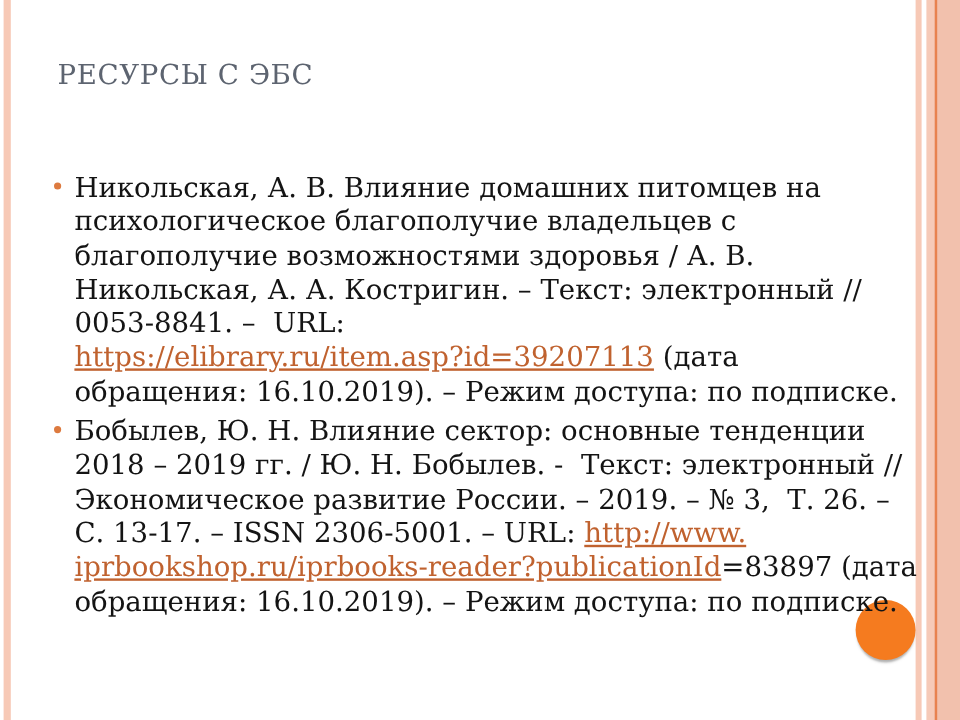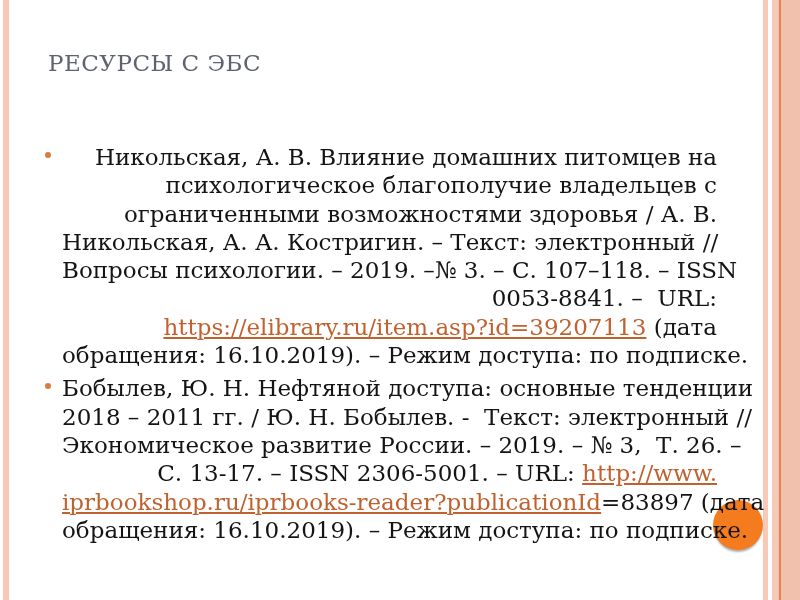--- a/index.html
+++ b/index.html
@@ -40,21 +40,21 @@
     position:absolute;left:45px;top:143px;width:672px;
     list-style:none;font-size:23px;line-height:28.3px;
   }
   .citation-item{display:flex;align-items:flex-start;}
   .citation-item + .citation-item{margin-top:5px;}
   .bullet-ring{
     flex:0 0 auto;width:4px;height:4px;margin:9px 11px 0 0;
     border:3px solid var(--ring);border-radius:50%;background:#fff;
   }
   .citation-content{flex:1 1 auto;min-width:0;}
-  .line{white-space:pre;text-align:right;}
+  .line{white-space:pre;}
   a.cite-link{color:var(--link);cursor:pointer;}
   .u{}
 </style>
 </head>
 <body>
 
 <div class="stripe stripe-left"></div>
 <div class="stripe stripe-right-thin"></div>
 <div class="stripe stripe-right-wide">
   <div class="stripe-accent-line"></div>
@@ -64,32 +64,31 @@
 <header class="title-block">
   <div>РЕСУРСЫ С ЭБС</div>
 </header>
 
 <ul class="citations">
     <li class="citation-item">
       <span class="bullet-ring"></span>
       <div class="citation-content">
         <div class="line"><span>Никольская, А. В. Влияние домашних питомцев на</span></div>
         <div class="line"><span>психологическое благополучие владельцев с</span></div>
-        <div class="line"><span>ограниченными возможностями здоровья / А. В.</span></div>
+        <div class="line"><span>благополучие возможностями здоровья / А. В.</span></div>
         <div class="line"><span>Никольская, А. А. Костригин. – Текст: электронный //</span></div>
-        <div class="line"><span>Вопросы психологии. – 2019. –№ 3. – С. 107–118. – ISSN</span></div>
         <div class="line"><span>0053-8841. –  URL:</span></div>
         <div class="line"><a class="cite-link" href="#">https://elibrary.ru/item.asp?id=39207113</a><span> (дата</span></div>
         <div class="line"><span>обращения: 16.10.2019). – Режим доступа: по подписке.</span></div>
       </div>
     </li>
     <li class="citation-item">
       <span class="bullet-ring"></span>
       <div class="citation-content">
-        <div class="line"><span>Бобылев, Ю. Н. Нефтяной доступа: основные тенденции</span></div>
-        <div class="line"><span>2018 – 2011 гг. / Ю. Н. Бобылев. -  Текст: электронный //</span></div>
+        <div class="line"><span>Бобылев, Ю. Н. Влияние сектор: основные тенденции</span></div>
+        <div class="line"><span>2018 – 2019 гг. / Ю. Н. Бобылев. -  Текст: электронный //</span></div>
         <div class="line"><span>Экономическое развитие России. – 2019. – № 3,  Т. 26. –</span></div>
         <div class="line"><span>С. 13-17. – ISSN 2306-5001. – URL: </span><a class="cite-link" href="#">http://www.</a></div>
         <div class="line"><a class="cite-link" href="#">iprbookshop.ru/iprbooks-reader?publicationId</a><span class="u">=83897</span><span> (дата</span></div>
         <div class="line"><span>обращения: 16.10.2019). – Режим доступа: по подписке.</span></div>
       </div>
     </li>
   </ul>
 
 </body></html>

